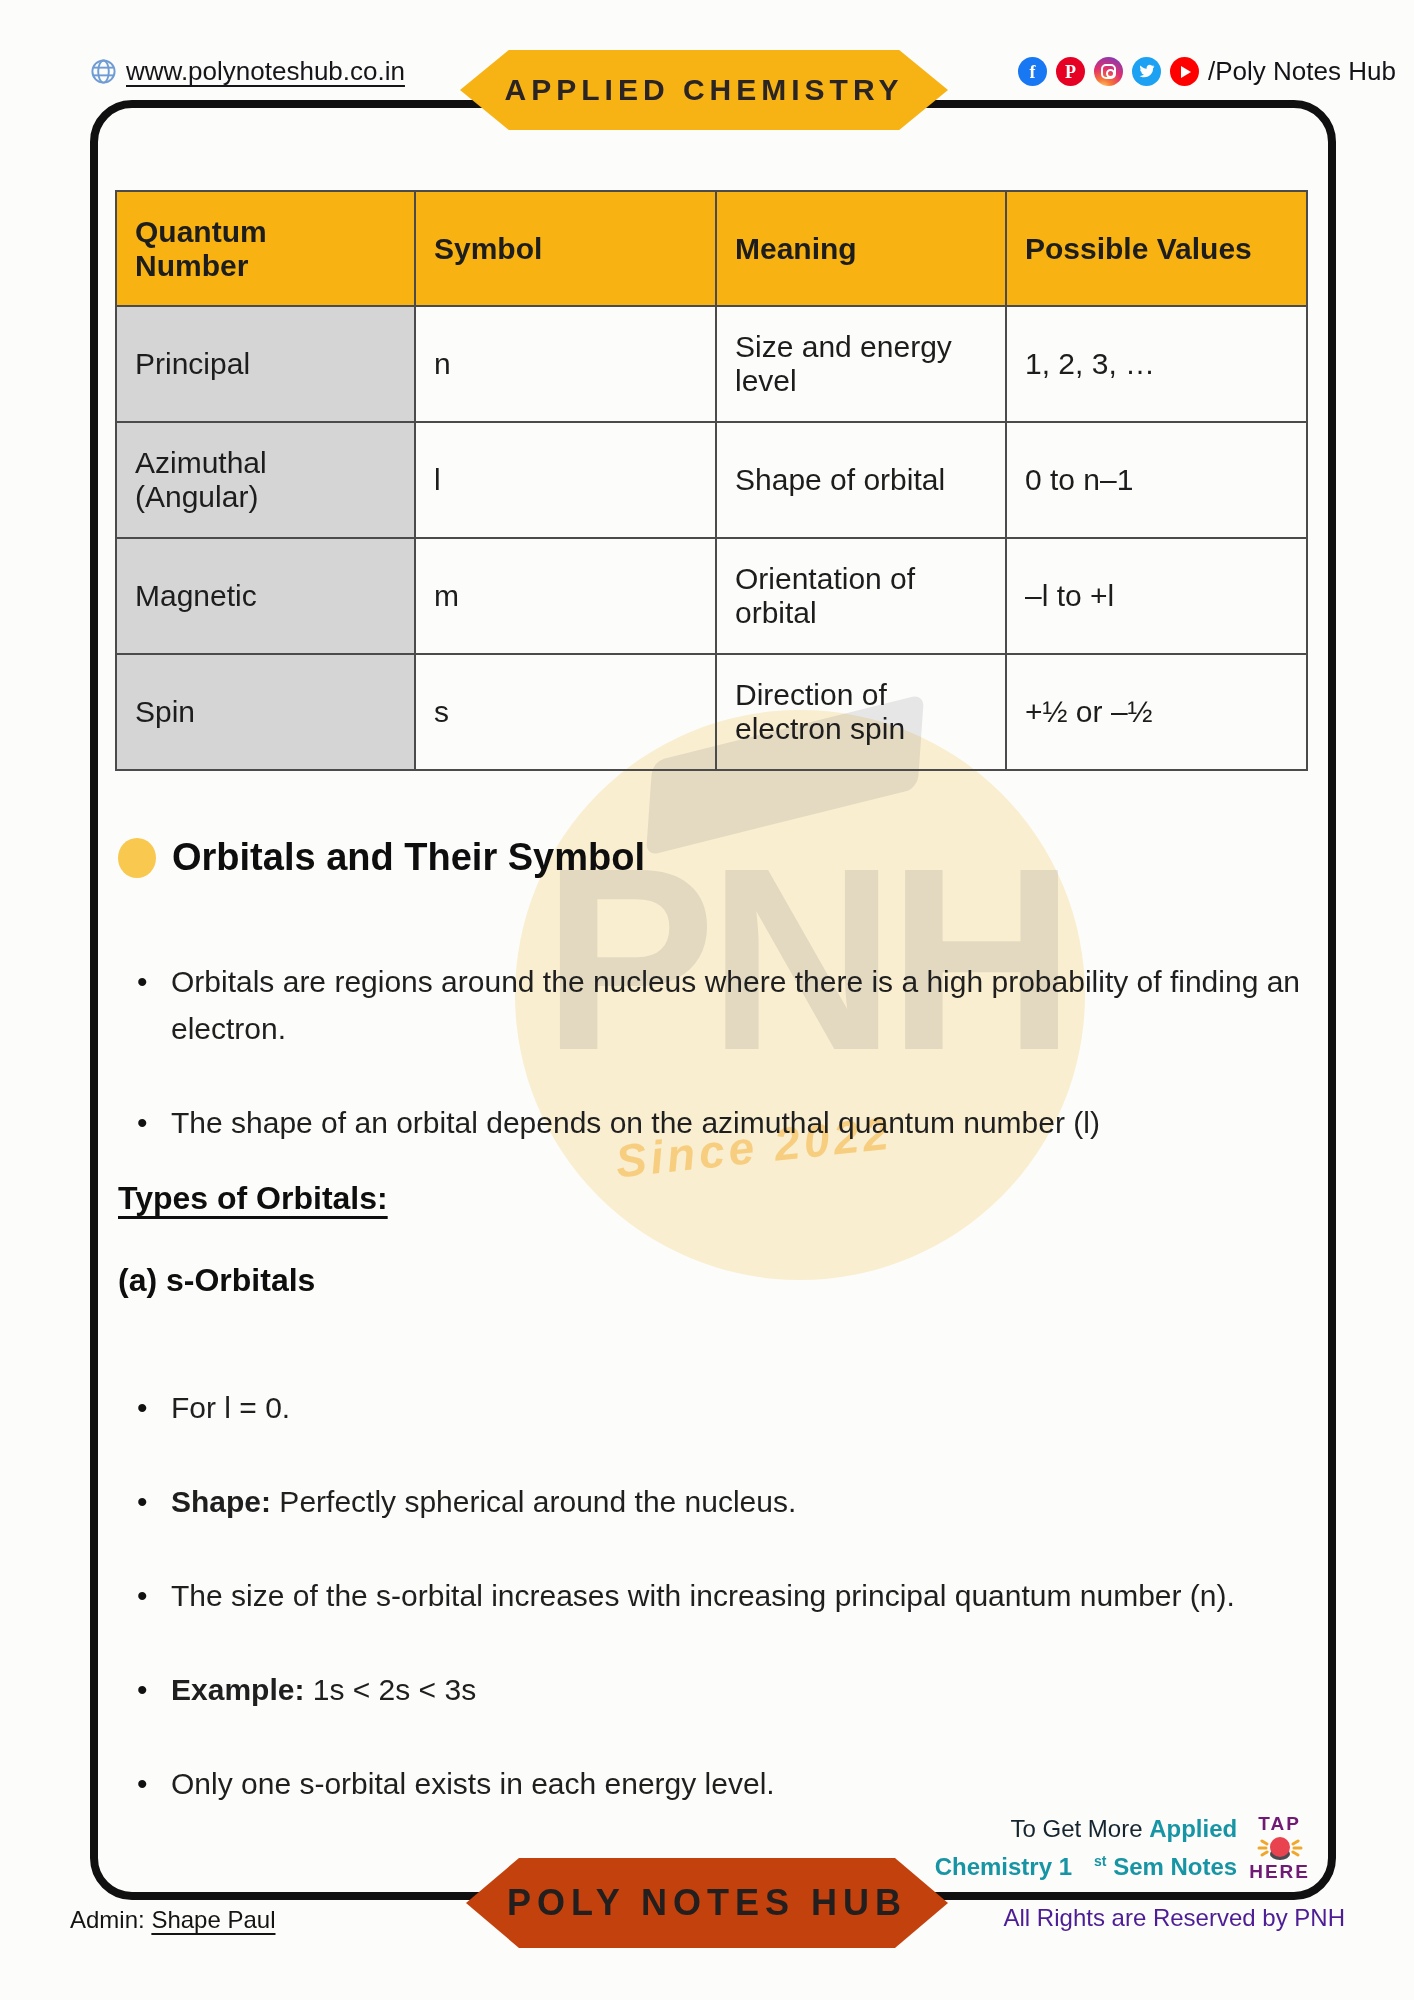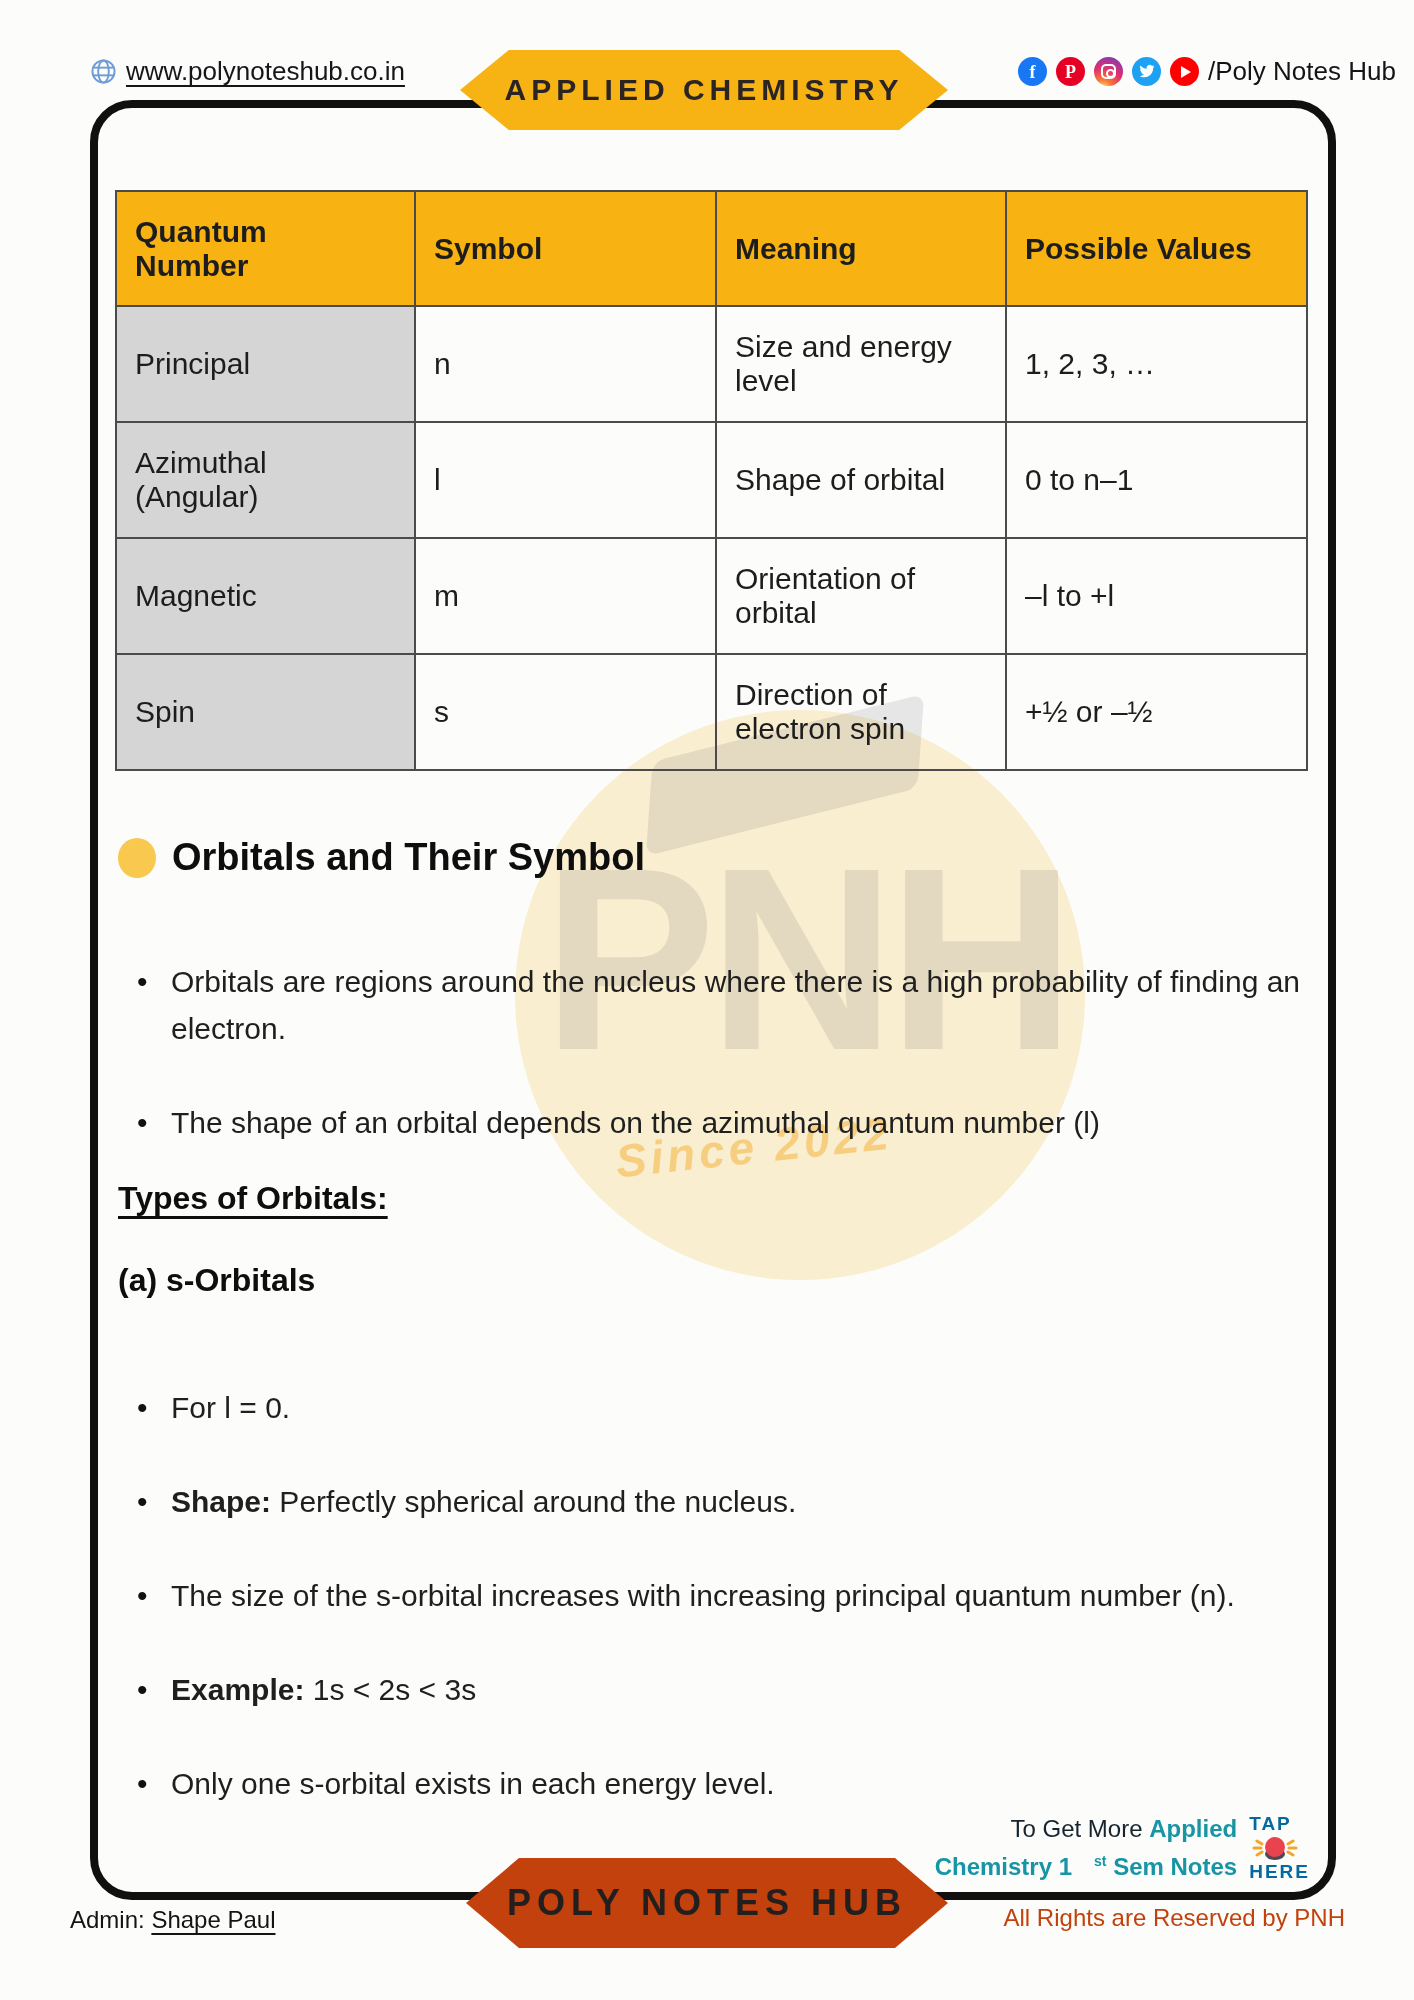--- a/index.html
+++ b/index.html
@@ -80,34 +80,34 @@
   .types-head { position:absolute; left:118px; top:1180px; font-size:32px; font-weight:bold; z-index:3;
                 text-decoration:underline; text-underline-offset:7px; text-decoration-thickness:3px; color:#0e0e0e; }
   .sub-head { position:absolute; left:118px; top:1262px; font-size:32px; font-weight:bold; color:#0e0e0e; z-index:3; }
 
   
   .promo { position:absolute; top:1812px; left:930px; width:380px; display:flex; align-items:center; justify-content:flex-end; gap:12px; z-index:3; }
   .promo-text { text-align:right; font-size:24px; line-height:33px; font-weight:bold; }
   .promo-prefix { color:#15242e; font-weight:normal; }
   .promo-accent { color:#1795A5; }
   .promo-text sup { font-size:14px;margin-left:22px; }
-  .tap { display:flex; flex-direction:column; align-items:flex-start; color:#0369a1; font-weight:bold;
+  .tap { display:flex; flex-direction:column; align-items:center; color:#701a75; font-weight:bold;
          font-size:19px; letter-spacing:2px; line-height:20px; cursor:pointer; }
   .tap svg { margin:1px 0; }
 
   .bottom-banner {
     position:absolute; left:466px; top:1858px; width:482px; height:90px; z-index:5;
     background:#c2410c; display:flex; align-items:center; justify-content:center;
     clip-path:polygon(0 50%, 11% 0, 89% 0, 100% 50%, 89% 100%, 11% 100%);
   }
   .bottom-banner span { font-size:36px; font-weight:bold; letter-spacing:6px; color:#241f1f; }
 
   .admin { position:absolute; left:70px; top:1906px; font-size:24px; color:#141414; z-index:6; }
   .admin a { color:#141414; text-decoration:underline; text-underline-offset:5px; }
-  .rights { position:absolute; right:69px; top:1904px; font-size:24px; color:#c2410c; z-index:6; }
+  .rights { position:absolute; right:69px; top:1904px; font-size:24px; color:#4c1d95; z-index:6; }
 </style>
 </head>
 <body>
 
 <div class="page">
 
   <div class="site-link">
     <svg class="globe" viewBox="0 0 28 28">
       <circle cx="14" cy="14" r="11.5" fill="none" stroke="#6f9cd4" stroke-width="2"></circle>
       <ellipse cx="14" cy="14" rx="5.5" ry="11.5" fill="none" stroke="#6f9cd4" stroke-width="2"></ellipse>

